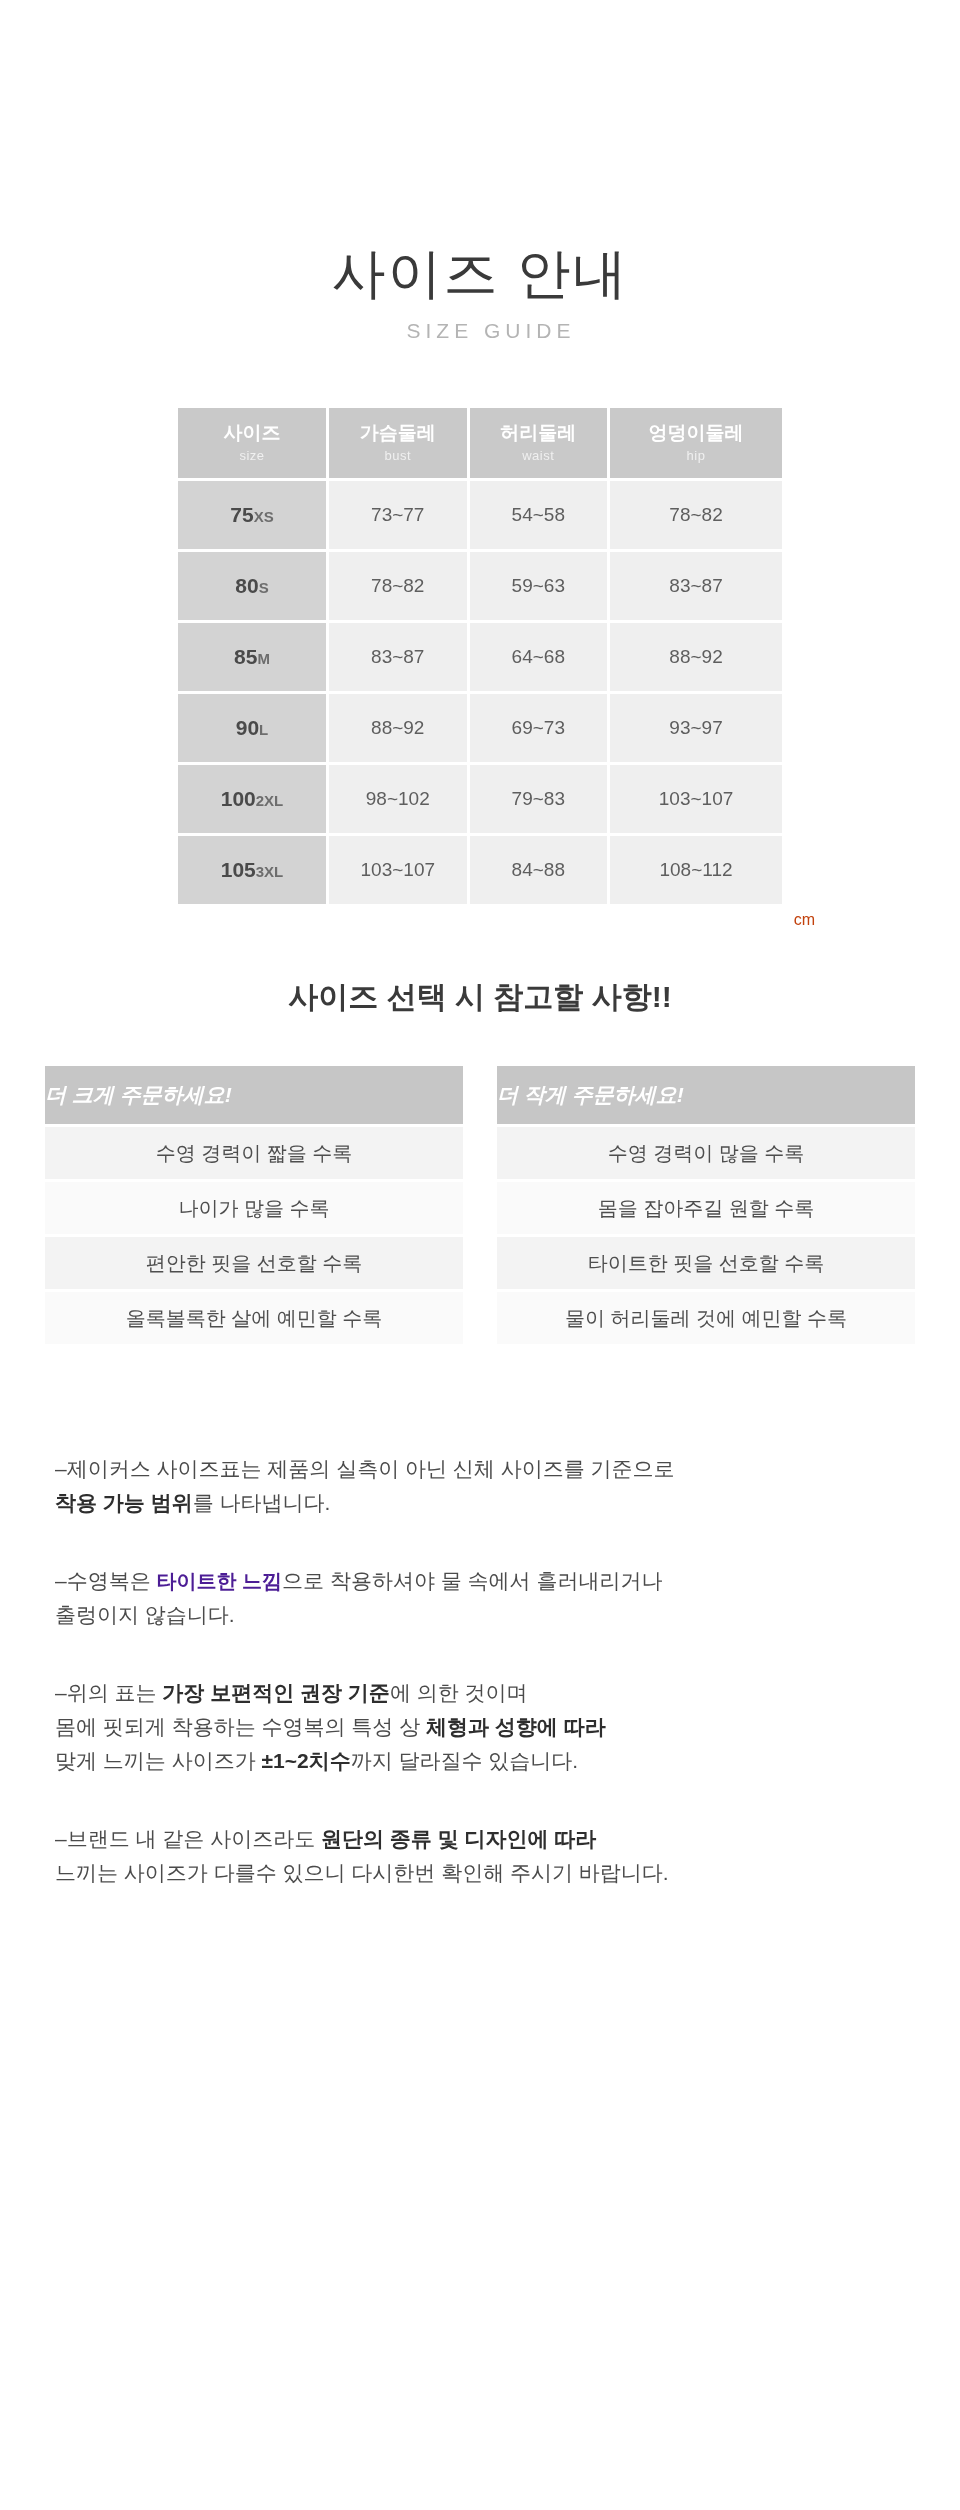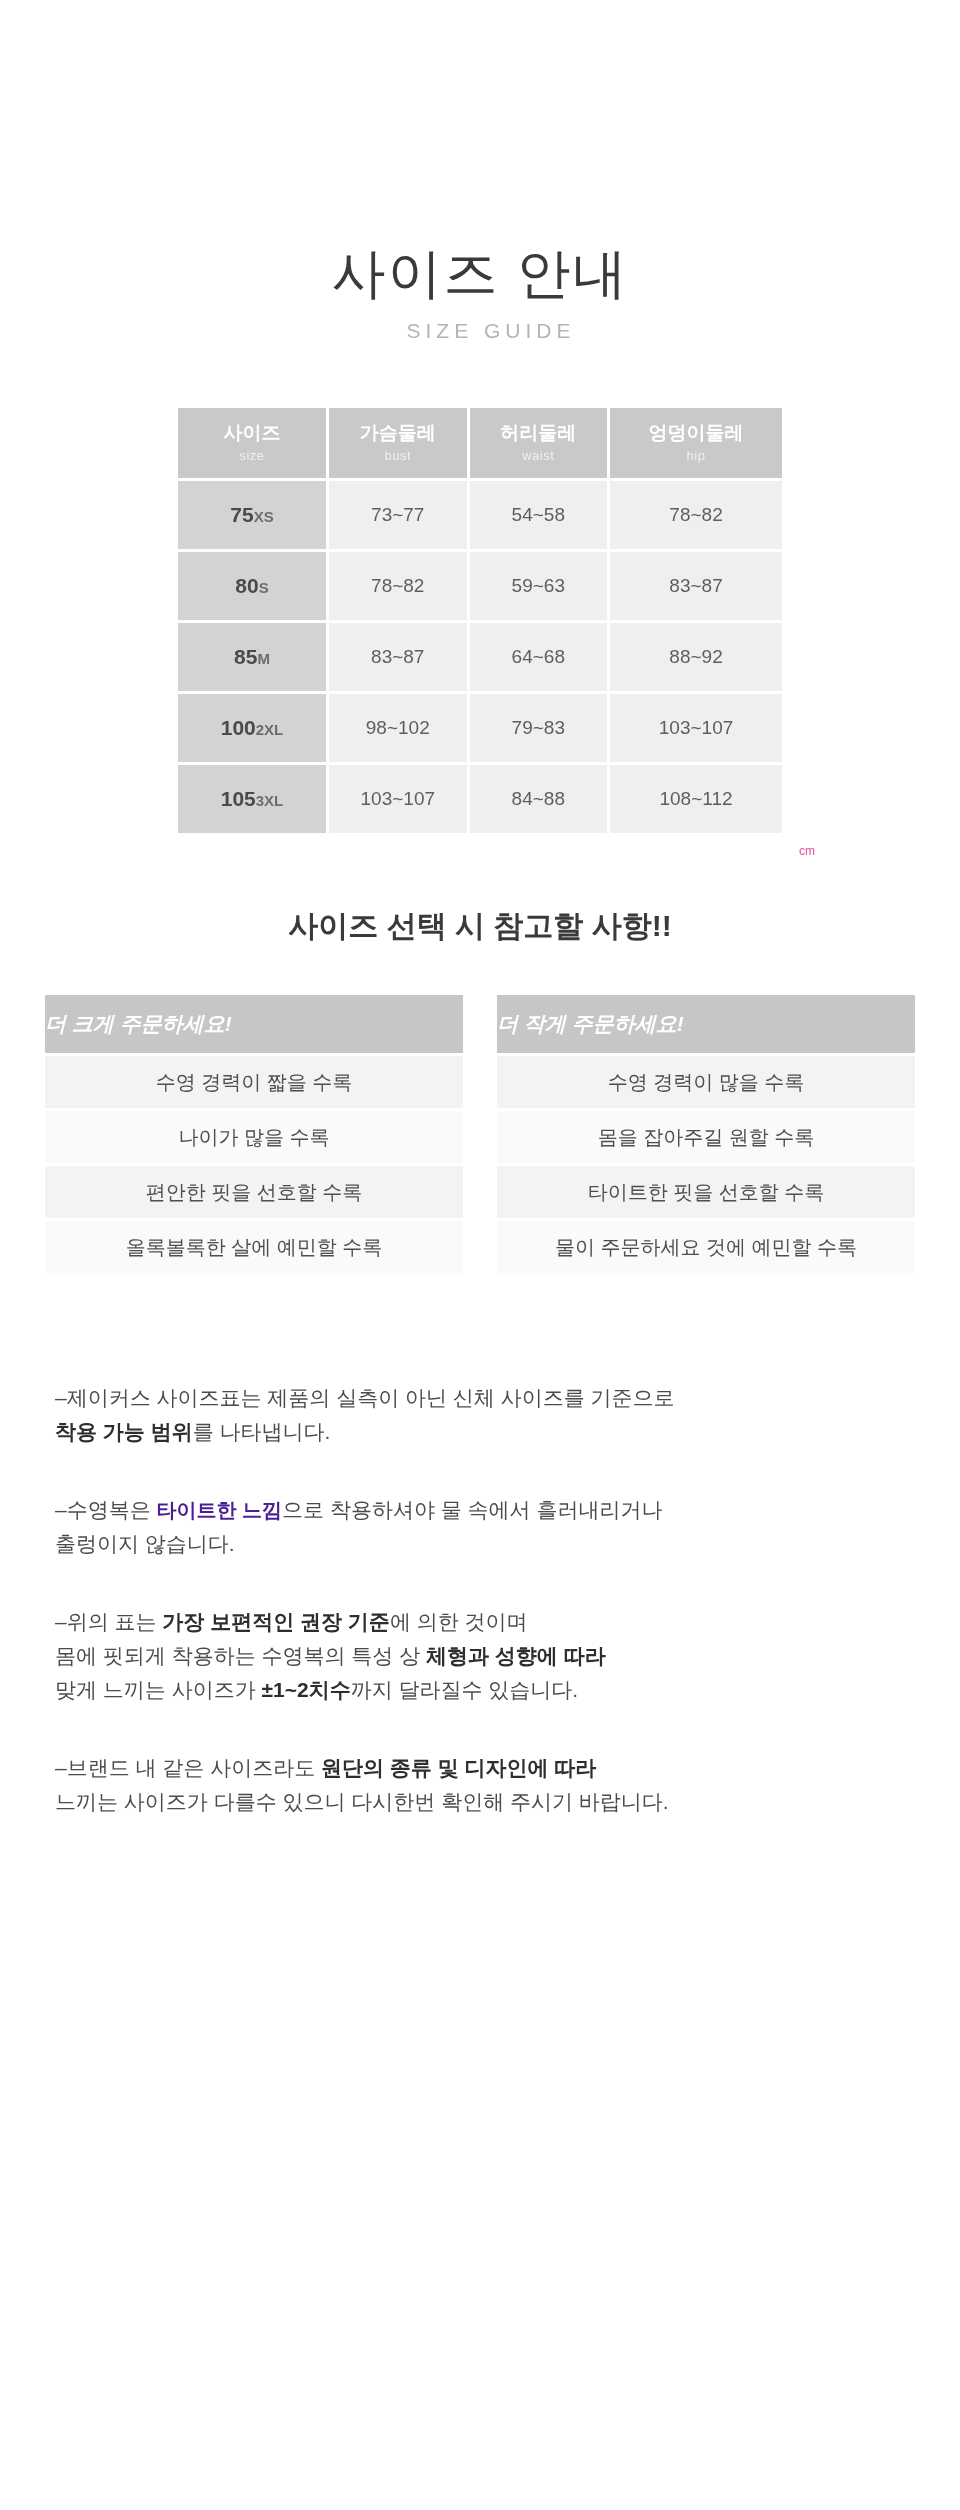--- a/index.html
+++ b/index.html
@@ -83,22 +83,22 @@
   }
   table.size-table td.size-cell .sub {
     font-size: 15px;
     font-weight: bold;
     color: #6d6d6d;
   }
   .cm-label {
     position: absolute;
     right: -30px;
     bottom: -22px;
-    font-size: 12px;
-    color: #ec4899;
+    font-size: 16px;
+    color: #c2410c;
   }
 
   
   .notice-head {
     text-align: center;
     margin-top: 70px;
     font-size: 30px;
     font-weight: bold;
     color: #3a3a3a;
   }
@@ -195,20 +195,26 @@
           <td class="size-cell"><span>80</span><span class="sub">S</span></td>
           <td>78~82</td>
           <td>59~63</td>
           <td>83~87</td>
         </tr>
         <tr>
           <td class="size-cell"><span>85</span><span class="sub">M</span></td>
           <td>83~87</td>
           <td>64~68</td>
           <td>88~92</td>
+        </tr>
+        <tr>
+          <td class="size-cell"><span>90</span><span class="sub">L</span></td>
+          <td>88~92</td>
+          <td>69~73</td>
+          <td>93~97</td>
         </tr>
         <tr>
           <td class="size-cell"><span>100</span><span class="sub">2XL</span></td>
           <td>98~102</td>
           <td>79~83</td>
           <td>103~107</td>
         </tr>
         <tr>
           <td class="size-cell"><span>105</span><span class="sub">3XL</span></td>
           <td>103~107</td>
@@ -232,21 +238,21 @@
       <div class="col-row odd">편안한 핏을 선호할 수록</div>
       <div class="col-row even">올록볼록한 살에 예민할 수록</div>
     </div>
     <div class="col">
       <div class="col-head">
           <em>더 작게 주문하세요!</em>
         </div>
       <div class="col-row odd">수영 경력이 많을 수록</div>
       <div class="col-row even">몸을 잡아주길 원할 수록</div>
       <div class="col-row odd">타이트한 핏을 선호할 수록</div>
-      <div class="col-row even">물이 주문하세요 것에 예민할 수록</div>
+      <div class="col-row even">물이 허리둘레 것에 예민할 수록</div>
     </div>
   </div>
 
   <div class="paras">
     <div class="para">
       <span>–제이커스 사이즈표는 제품의 실측이 아닌 신체 사이즈를 기준으로</span><br>
       <b>착용 가능 범위</b><span>를 나타냅니다.</span>
     </div>
     <div class="para">
       <span>–수영복은 </span><span class="big">타이트한 느낌</span><span>으로 착용하셔야 물 속에서 흘러내리거나</span><br>

